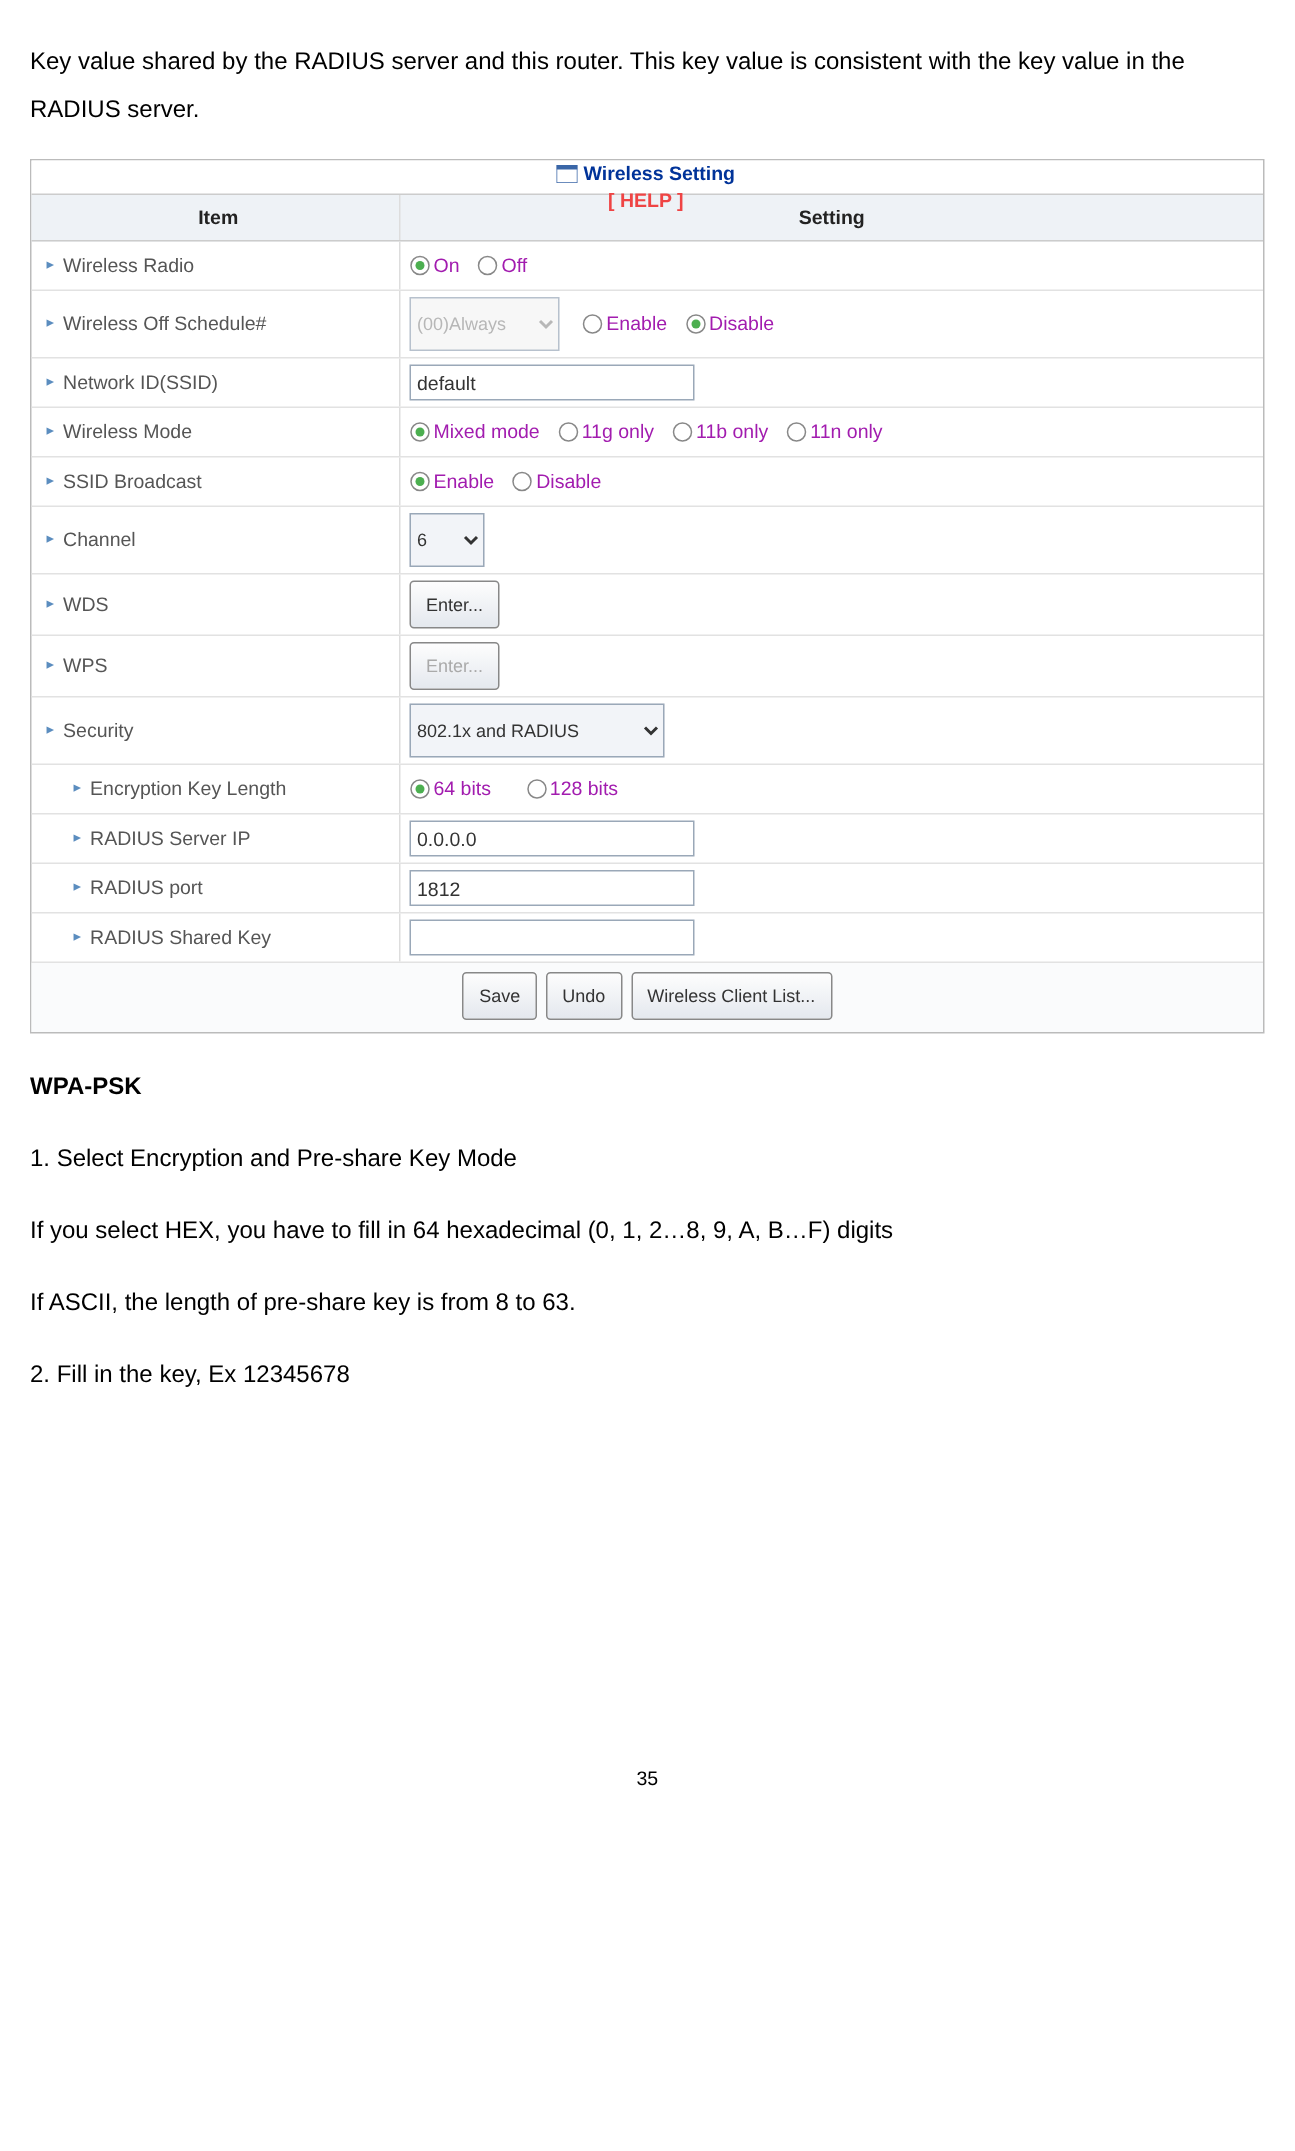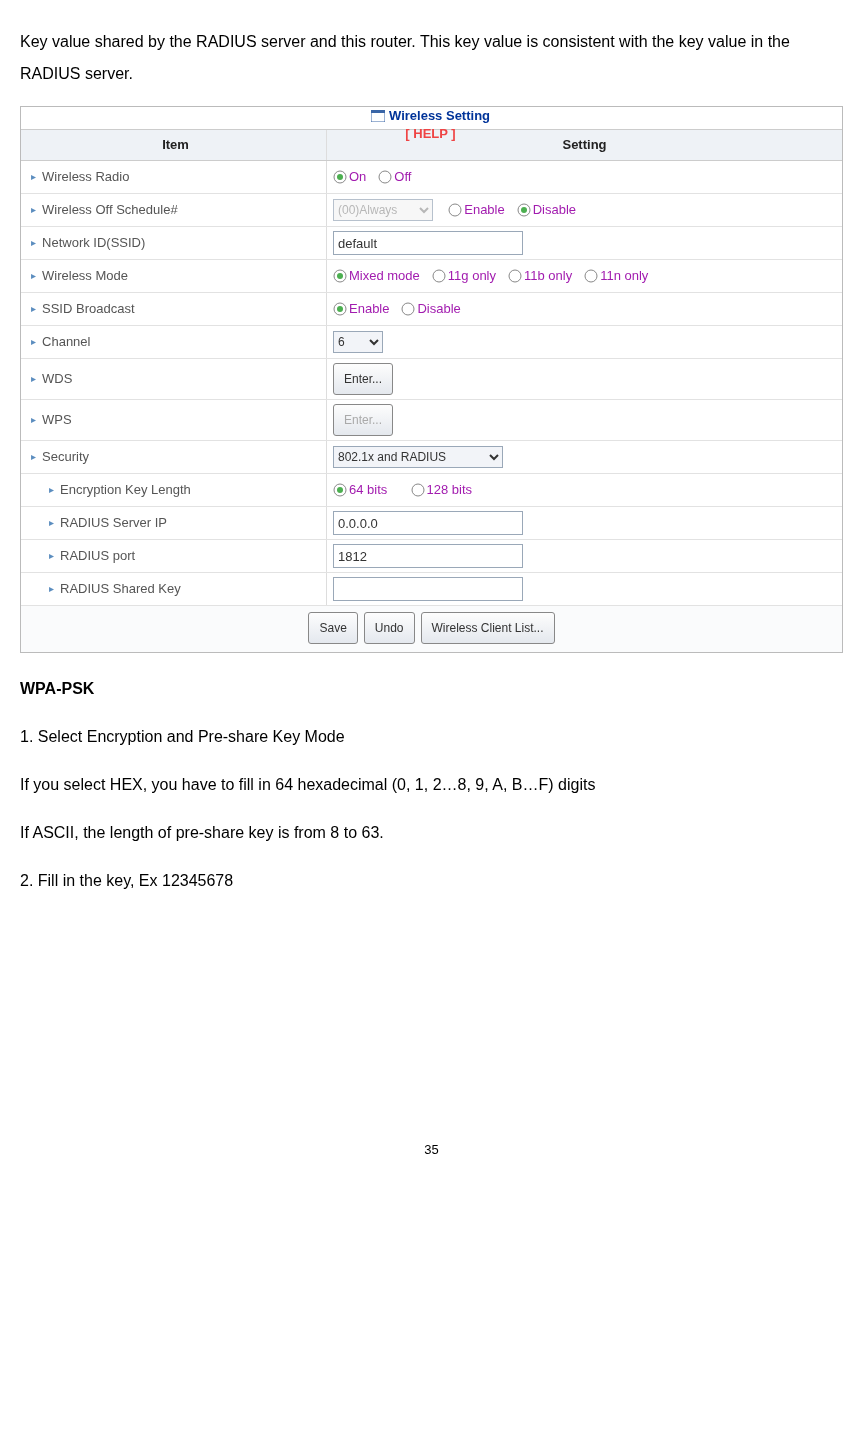--- a/index.html
+++ b/index.html
@@ -50,21 +50,21 @@
   }
   .col-head {
     display: flex;
     background: #eef2f6;
     border-bottom: 1px solid #ccc;
     font-weight: bold;
     color: #333;
   }
   .col-head .col-left,
   .row .col-left {
-    width: 306px;
+    width: 246px;
     box-sizing: border-box;
     padding: 6px 6px 6px 10px;
     border-right: 1px solid #ddd;
     color: #555;
     display: flex;
     align-items: center;
   }
   .col-head .col-left { justify-content: center; color: #222; }
   .col-head .col-right,
   .row .col-right {
@@ -99,21 +99,21 @@
     padding: 2px 4px;
     border: 1px solid #9aa8b8;
     height: 18px;
     background: #fff;
     color: #333;
   }
   select.sel {
     font-family: Arial, Helvetica, sans-serif;
     font-size: 12px;
     border: 1px solid #9aa8b8;
-    height: 22px;
+    height: 36px;
     background: #f2f4f8;
     color: #333;
   }
   select.sel[disabled] {
     color: #999;
     background: #f5f5f5;
   }
   .btn {
     font-family: Arial, Helvetica, sans-serif;
     font-size: 12px;

